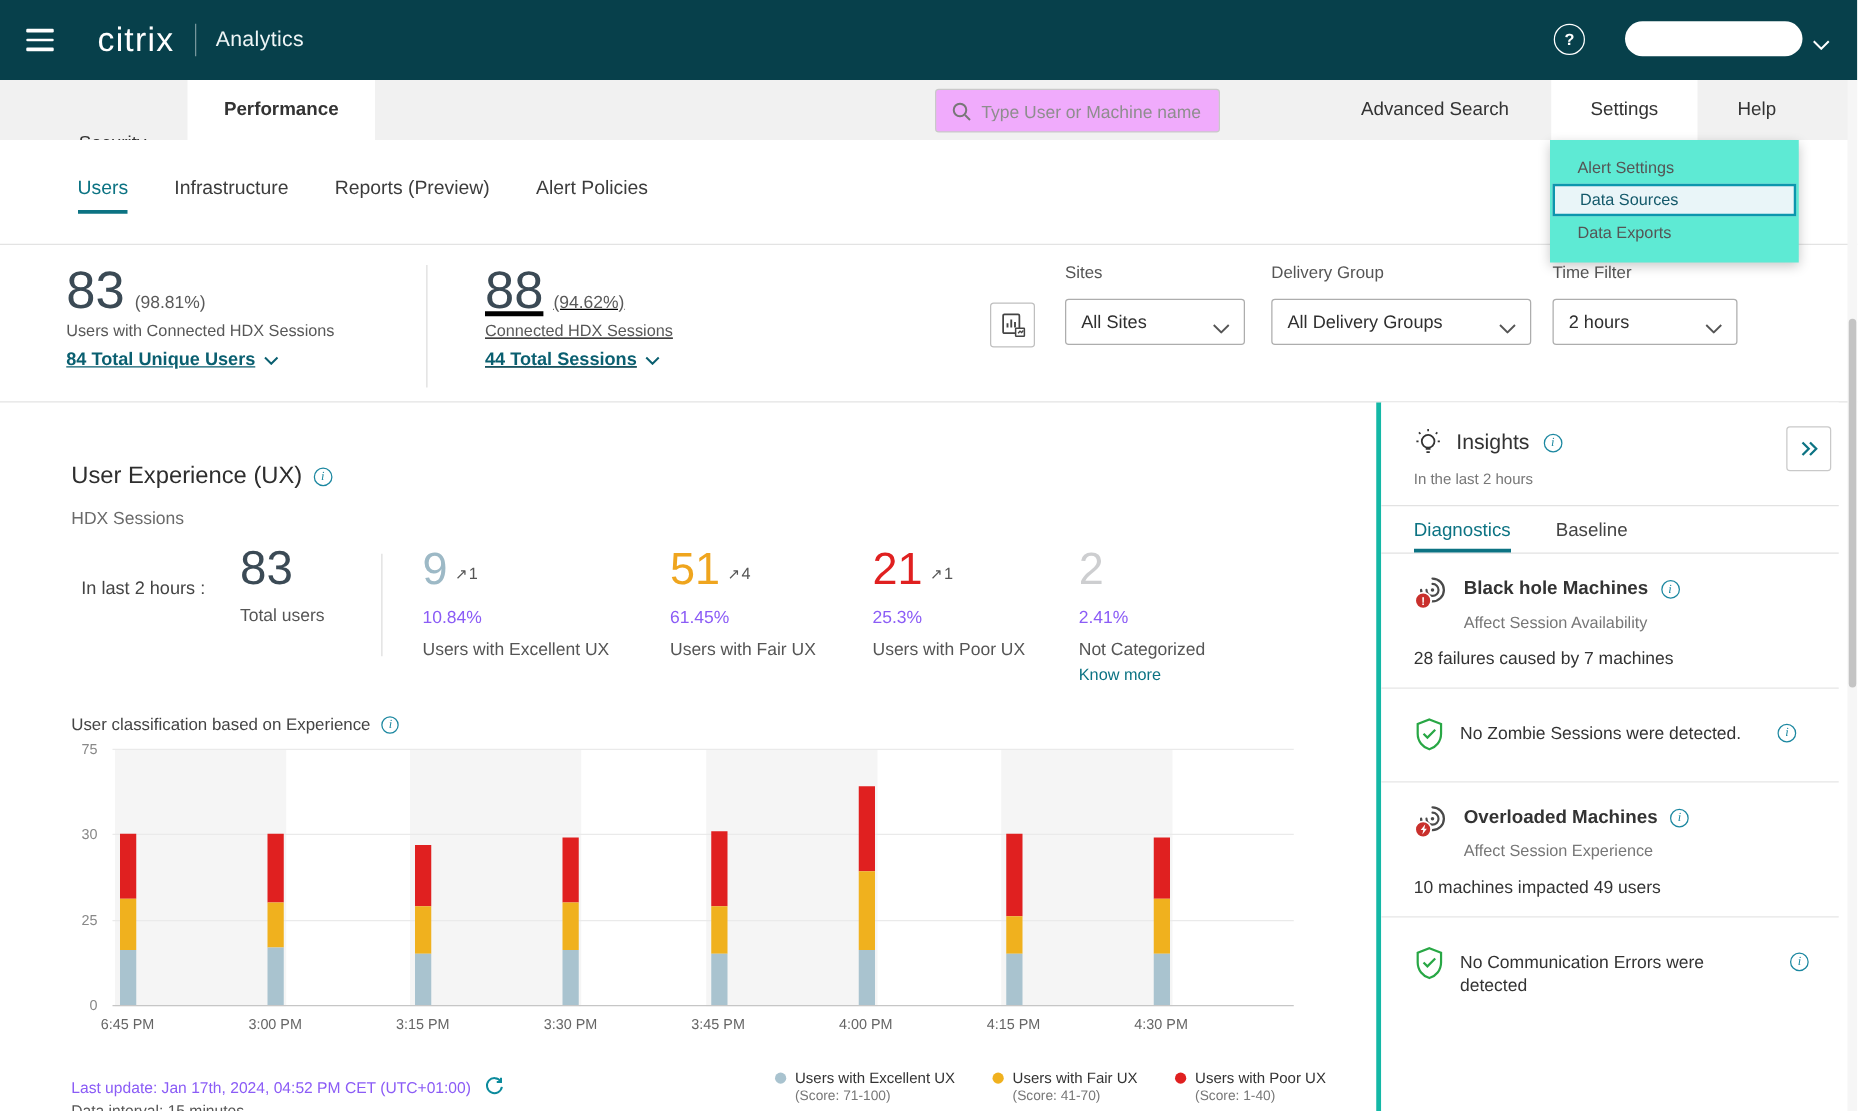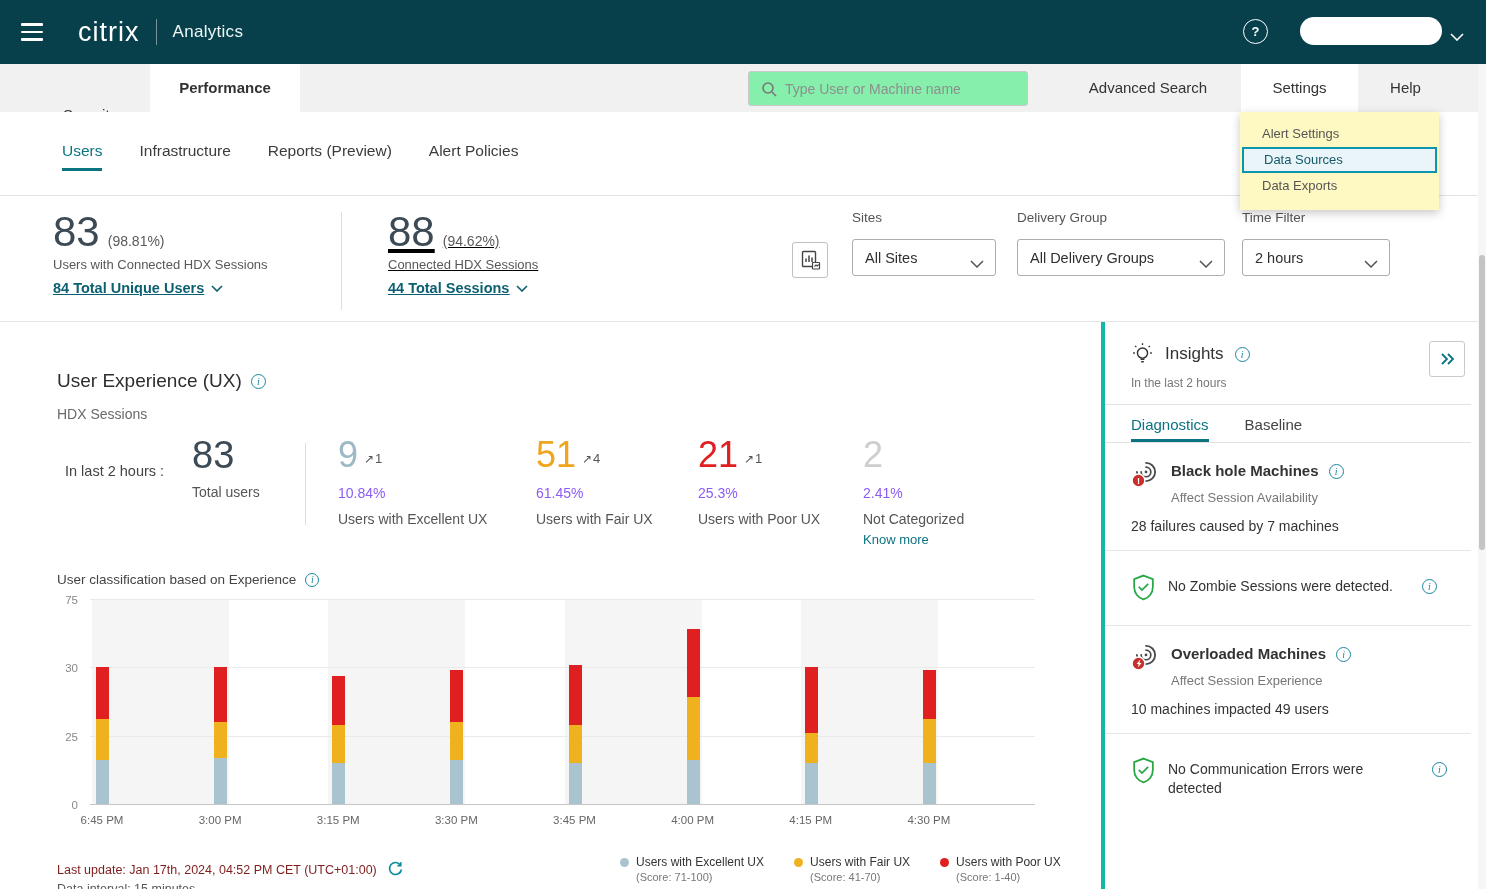--- a/index.html
+++ b/index.html
@@ -14,27 +14,27 @@
   .brand-sep { width:1px; height:26px; background:rgba(255,255,255,.45); margin:0 16px; }
   .appname { color:#eef5f6; font-size:17px; letter-spacing:.3px; }
   .help-circle { position:absolute; left:1243px; top:19px; width:25px; height:25px; border:1.5px solid #fff; border-radius:50%; color:#fff; font-size:13px; font-weight:bold; display:flex; align-items:center; justify-content:center; }
   .user-pill { position:absolute; left:1300px; top:17px; width:142px; height:28px; background:#fff; border-radius:14px; }
   .user-caret { position:absolute; left:1450px; top:27px; }
 
   
   .navbar { position:absolute; left:0; top:64px; width:100%; height:48px; background:#f1f1f1; }
   .nav-item { position:absolute; top:0; height:48px; line-height:48px; text-align:center; font-size:15px; color:#333; cursor:pointer; }
   .nav-item.active { background:#fff; font-weight:600; }
-  .searchbox { position:absolute; left:748px; top:71px; width:280px; height:35px; background:#86efac; border:1px solid #c9c9c9; border-radius:3px; display:flex; align-items:center; }
+  .searchbox { position:absolute; left:748px; top:71px; width:228px; height:35px; background:#f0abfc; border:1px solid #c9c9c9; border-radius:3px; display:flex; align-items:center; }
   .searchbox .sicon { margin:0 8px 0 12px; display:flex; }
   .searchbox input { border:none; outline:none; flex:1; font-size:14px; color:#333; font-family:"Liberation Sans", sans-serif; background:transparent; }
   .searchbox input::placeholder { color:#8e8e8e; }
 
   
-  .settings-menu { position:absolute; left:1240px; top:112px; width:199px; background:#fef9c3; box-shadow:0 3px 9px rgba(0,0,0,.22); padding:10px 0 12px; z-index:40; }
+  .settings-menu { position:absolute; left:1240px; top:112px; width:199px; background:#5eead4; box-shadow:0 3px 9px rgba(0,0,0,.22); padding:10px 0 12px; z-index:40; }
   .menu-item { height:24px; line-height:24px; padding-left:22px; font-size:13px; color:#555; cursor:pointer; }
   .menu-item.selected { border:2px solid #0c96ad; background:#e9f5f8; color:#14596a; margin:1px 2px; height:26px; line-height:22px; padding-left:20px; }
 
   
   .tabsrow { position:absolute; left:0; top:112px; width:100%; height:84px; background:#fff; border-bottom:1px solid #e3e3e3; display:flex; gap:37px; padding:30px 0 0 62px; }
   .tab { font-size:15.5px; color:#3c3c3c; padding-bottom:11px; height:max-content; cursor:pointer; }
   .tab.active { color:#0c7383; box-shadow:inset 0 -3px 0 #0c7383; }
 
   
   .summary { position:absolute; left:0; top:196px; width:100%; height:126px; background:#fff; border-bottom:1px solid #e4e4e4; }
@@ -82,21 +82,21 @@
   .ytick { position:absolute; right:6px; font-size:11.5px; color:#888; }
   .plot { position:absolute; left:34px; top:0; width:945px; height:205px; }
   .band { position:absolute; top:0; bottom:0; width:calc(12.5% + 19px); background:#f5f5f5; }
   .gridline { position:absolute; left:0; right:0; height:1px; background:#eaeaea; }
   .gridline.baseline { background:#c6c6c6; }
   .stack { position:absolute; bottom:1px; width:13px; display:flex; flex-direction:column-reverse; }
   .xlabels { position:absolute; left:34px; top:205px; width:945px; height:24px; position:absolute; }
   .xtick { position:absolute; top:9px; transform:translateX(-50%); font-size:11.5px; color:#666; white-space:nowrap; }
 
   .chart-footer-left { position:absolute; left:57px; top:539px; display:flex; align-items:center; gap:10px; }
-  .last-update { font-size:12.5px; color:#7f1d1d; }
+  .last-update { font-size:12.5px; color:#8b5cf6; }
   .data-interval { position:absolute; left:57px; top:560px; font-size:12.5px; color:#555; }
   .legend { position:absolute; left:620px; top:533px; display:flex; gap:30px; }
   .legend-item { display:flex; gap:7px; align-items:flex-start; }
   .legend-dot { width:9px; height:9px; border-radius:50%; margin-top:3px; flex:none; }
   .legend-label { font-size:12px; color:#333; }
   .legend-score { font-size:11px; color:#777; margin-top:2px; }
 
   
   .insights { position:absolute; left:1105px; top:0; width:366px; height:100%; background:#fff; }
   .ins-header { position:relative; height:83px; border-bottom:1px solid #e2e2e2; padding:20px 24px 0 26px; }

